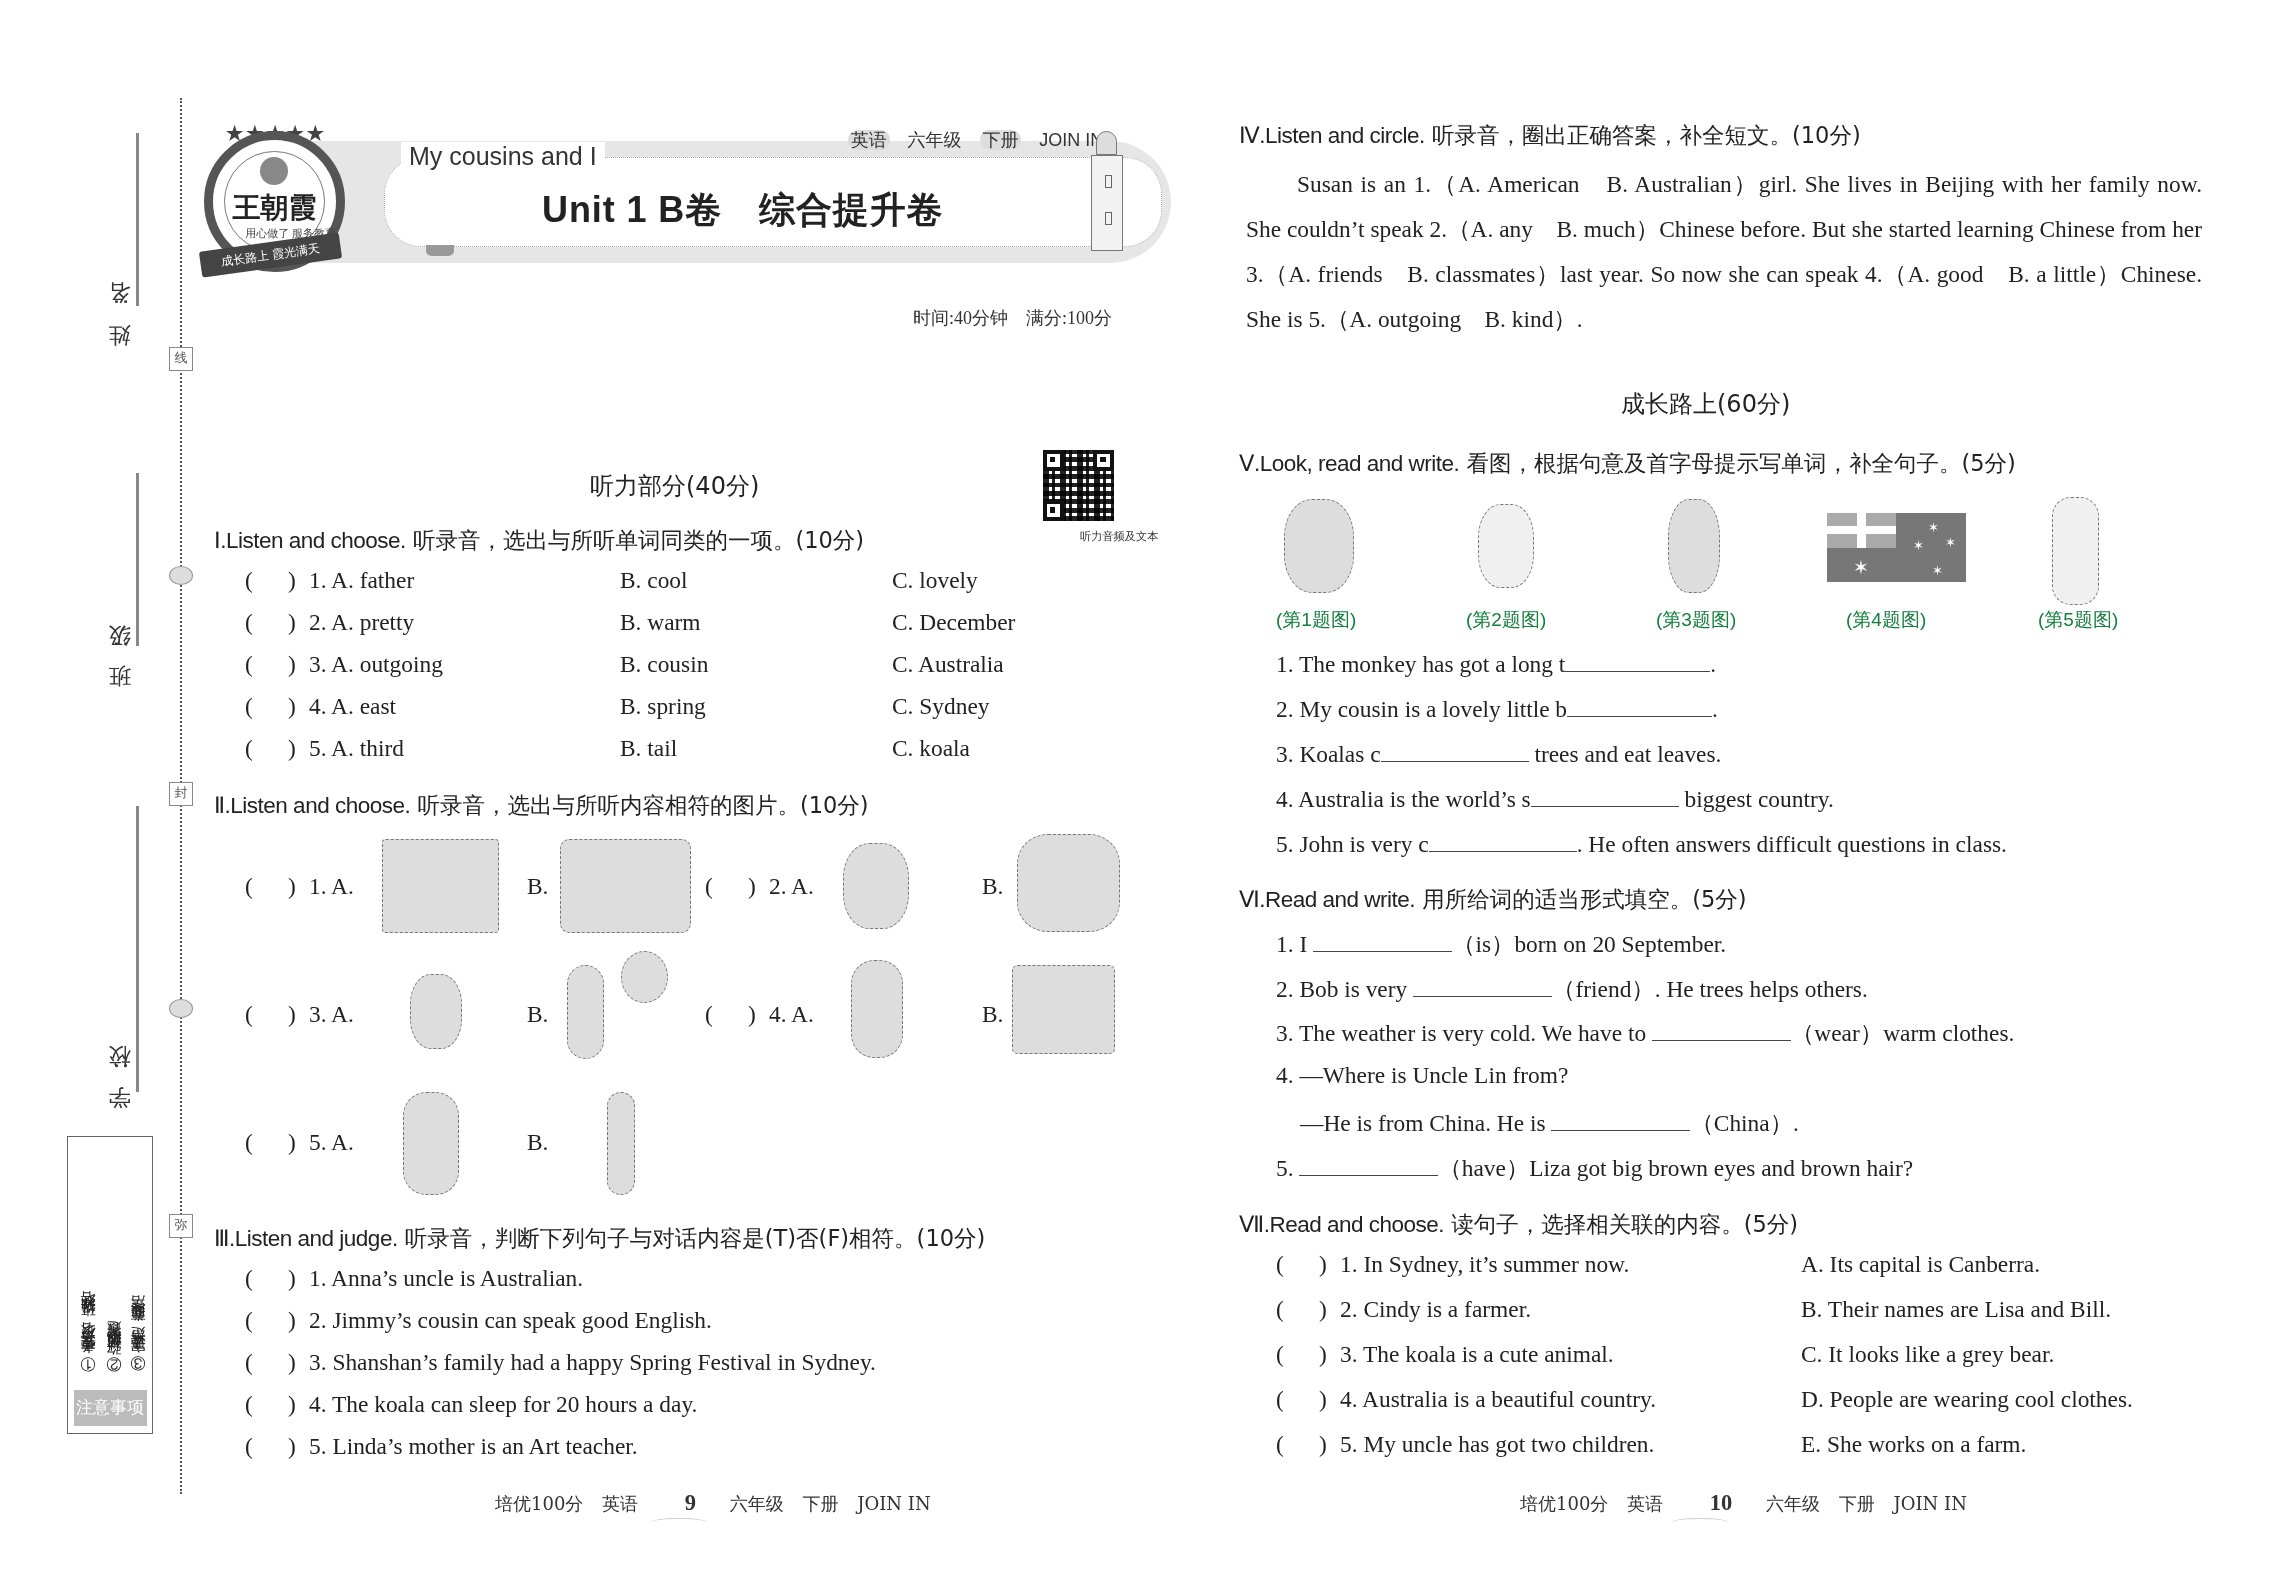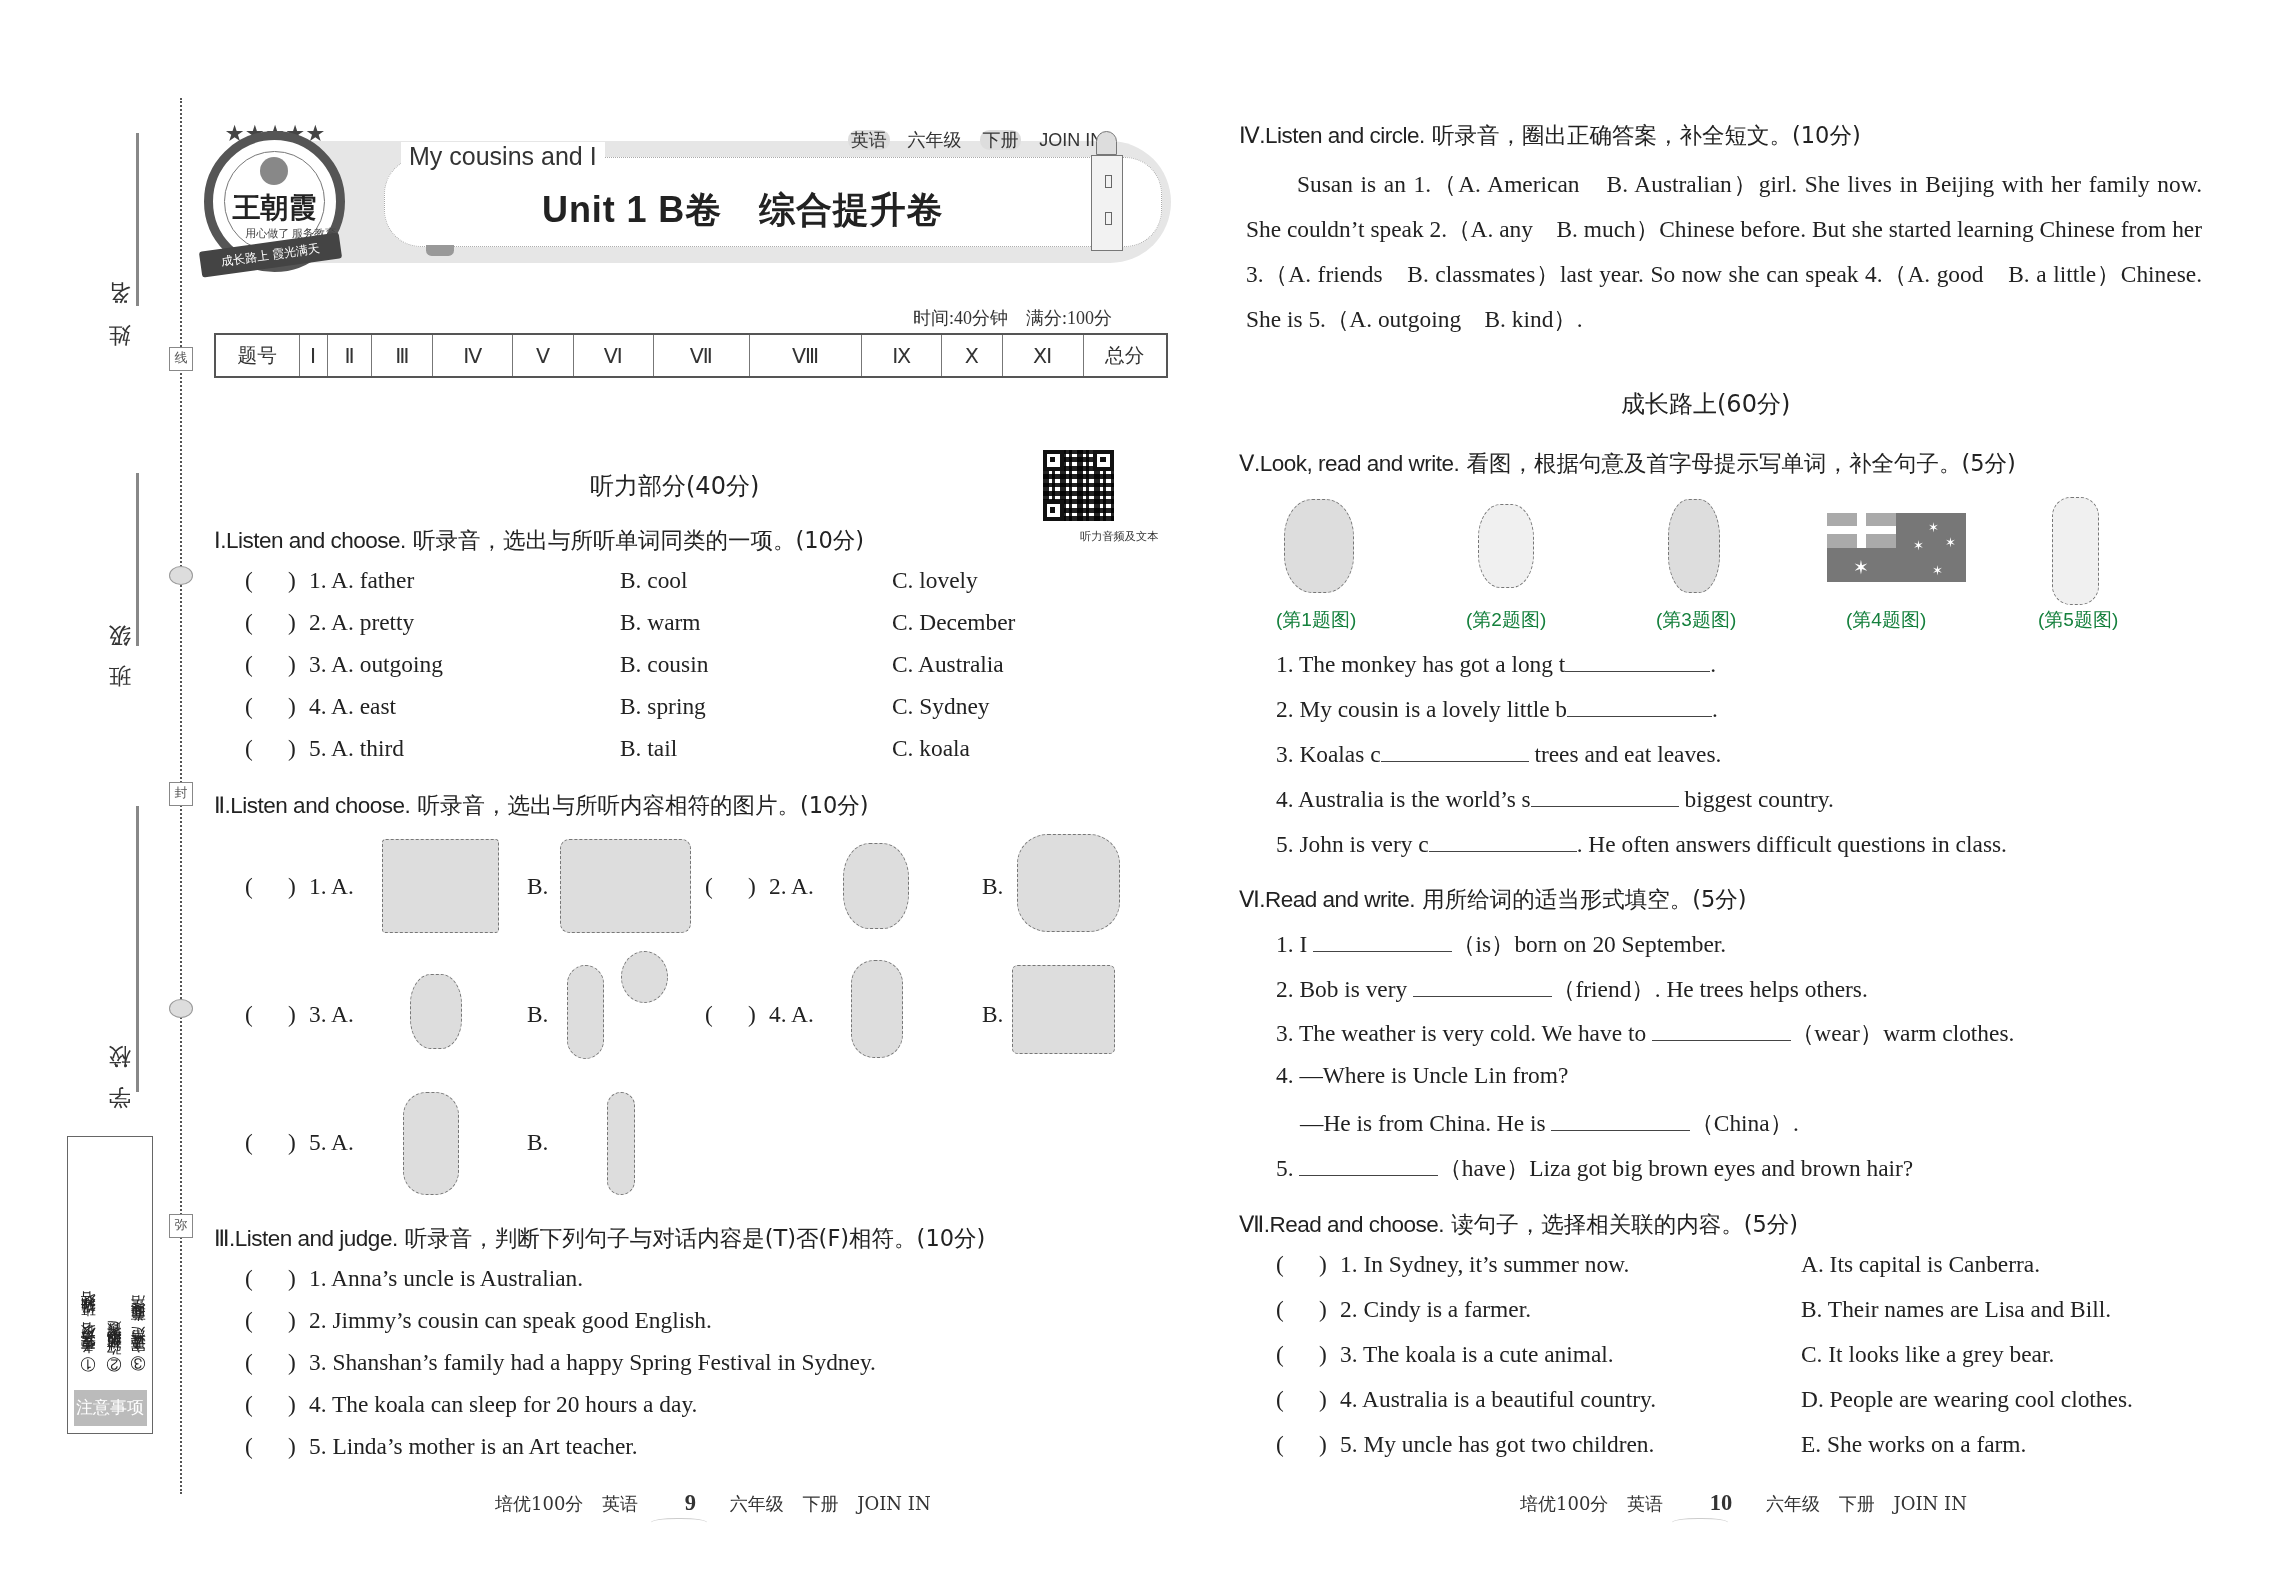--- a/index.html
+++ b/index.html
@@ -125,35 +125,20 @@
   </div>
 </div>
 <div class="ship"></div>
 
 <div class="time-info">
   <span>时间:40分钟</span>&nbsp;&nbsp;&nbsp;
   <span>满分:100分</span>
 </div>
 <table class="score">
   <tbody>
-      <tr>
-    <td class="lbl">题号</td>
-    <td>Ⅰ</td>
-    <td>Ⅱ</td>
-    <td>Ⅲ</td>
-    <td>Ⅳ</td>
-    <td>Ⅴ</td>
-    <td>Ⅵ</td>
-    <td>Ⅶ</td>
-    <td>Ⅷ</td>
-    <td>Ⅸ</td>
-    <td>Ⅹ</td>
-    <td>Ⅺ</td>
-    <td class="lbl">总分</td>
-  </tr>
 </tbody>
   </table>
 
 <div class="part-title" style="left:590px;top:470px">听力部分(40分)</div>
 <div class="qr">
   <div class="qr-eye" style="left:0;top:0"></div>
   <div class="qr-eye" style="right:0;top:0"></div>
   <div class="qr-eye" style="left:0;bottom:0"></div>
 </div>
 <div class="qr-cap">听力音频及文本</div>

